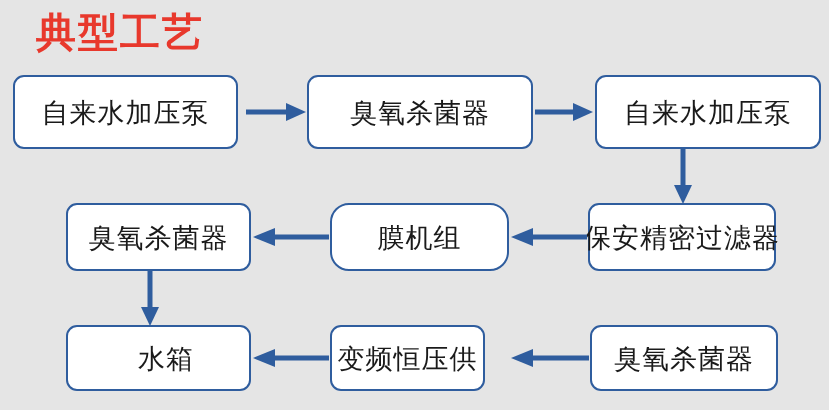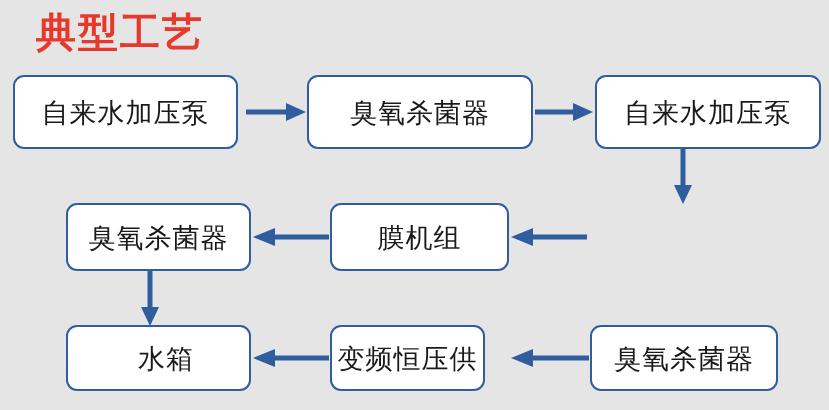--- a/index.html
+++ b/index.html
@@ -46,21 +46,21 @@
     white-space: nowrap;
     padding: 0 6px;
   }
 
   
   #n-tap   { left: 13px;  top: 75px;  width: 225px; height: 74px; }
   #n-multi { left: 307px; top: 75px;  width: 226px; height: 74px; }
   #n-carbon{ left: 595px; top: 75px;  width: 226px; height: 74px; }
   
   #n-ozone { left: 66px;  top: 203px; width: 185px; height: 68px; text-align: right; }
-  #n-mem   { left: 330px; top: 203px; width: 179px; height: 68px; }
+  #n-mem   { left: 330px; top: 203px; width: 179px; height: 68px; border-radius: 19px; }
   #n-sec   { left: 588px; top: 203px; width: 188px; height: 68px; }
   
   #n-tank  { left: 66px;  top: 325px; width: 185px; height: 66px; padding-left: 21px; }
   #n-vfd   { left: 330px; top: 325px; width: 155px; height: 66px; }
   #n-pipe  { left: 590px; top: 325px; width: 188px; height: 66px; }
 
   
   .arrow {
     position: absolute;
     overflow: visible;
@@ -92,20 +92,23 @@
   </div>
   <div class="node" id="n-carbon">
     <span>自来水加压泵</span>
   </div>
 
   <div class="node" id="n-ozone">
     <span>臭氧杀菌器</span>
   </div>
   <div class="node" id="n-mem">
     <span>膜机组</span>
+  </div>
+  <div class="node" id="n-sec">
+    <span>保安精密过滤器</span>
   </div>
 
   <div class="node" id="n-tank">
     <span>水箱</span>
   </div>
   <div class="node" id="n-vfd">
     <span>变频恒压供</span>
   </div>
   <div class="node" id="n-pipe">
     <span>臭氧杀菌器</span>

